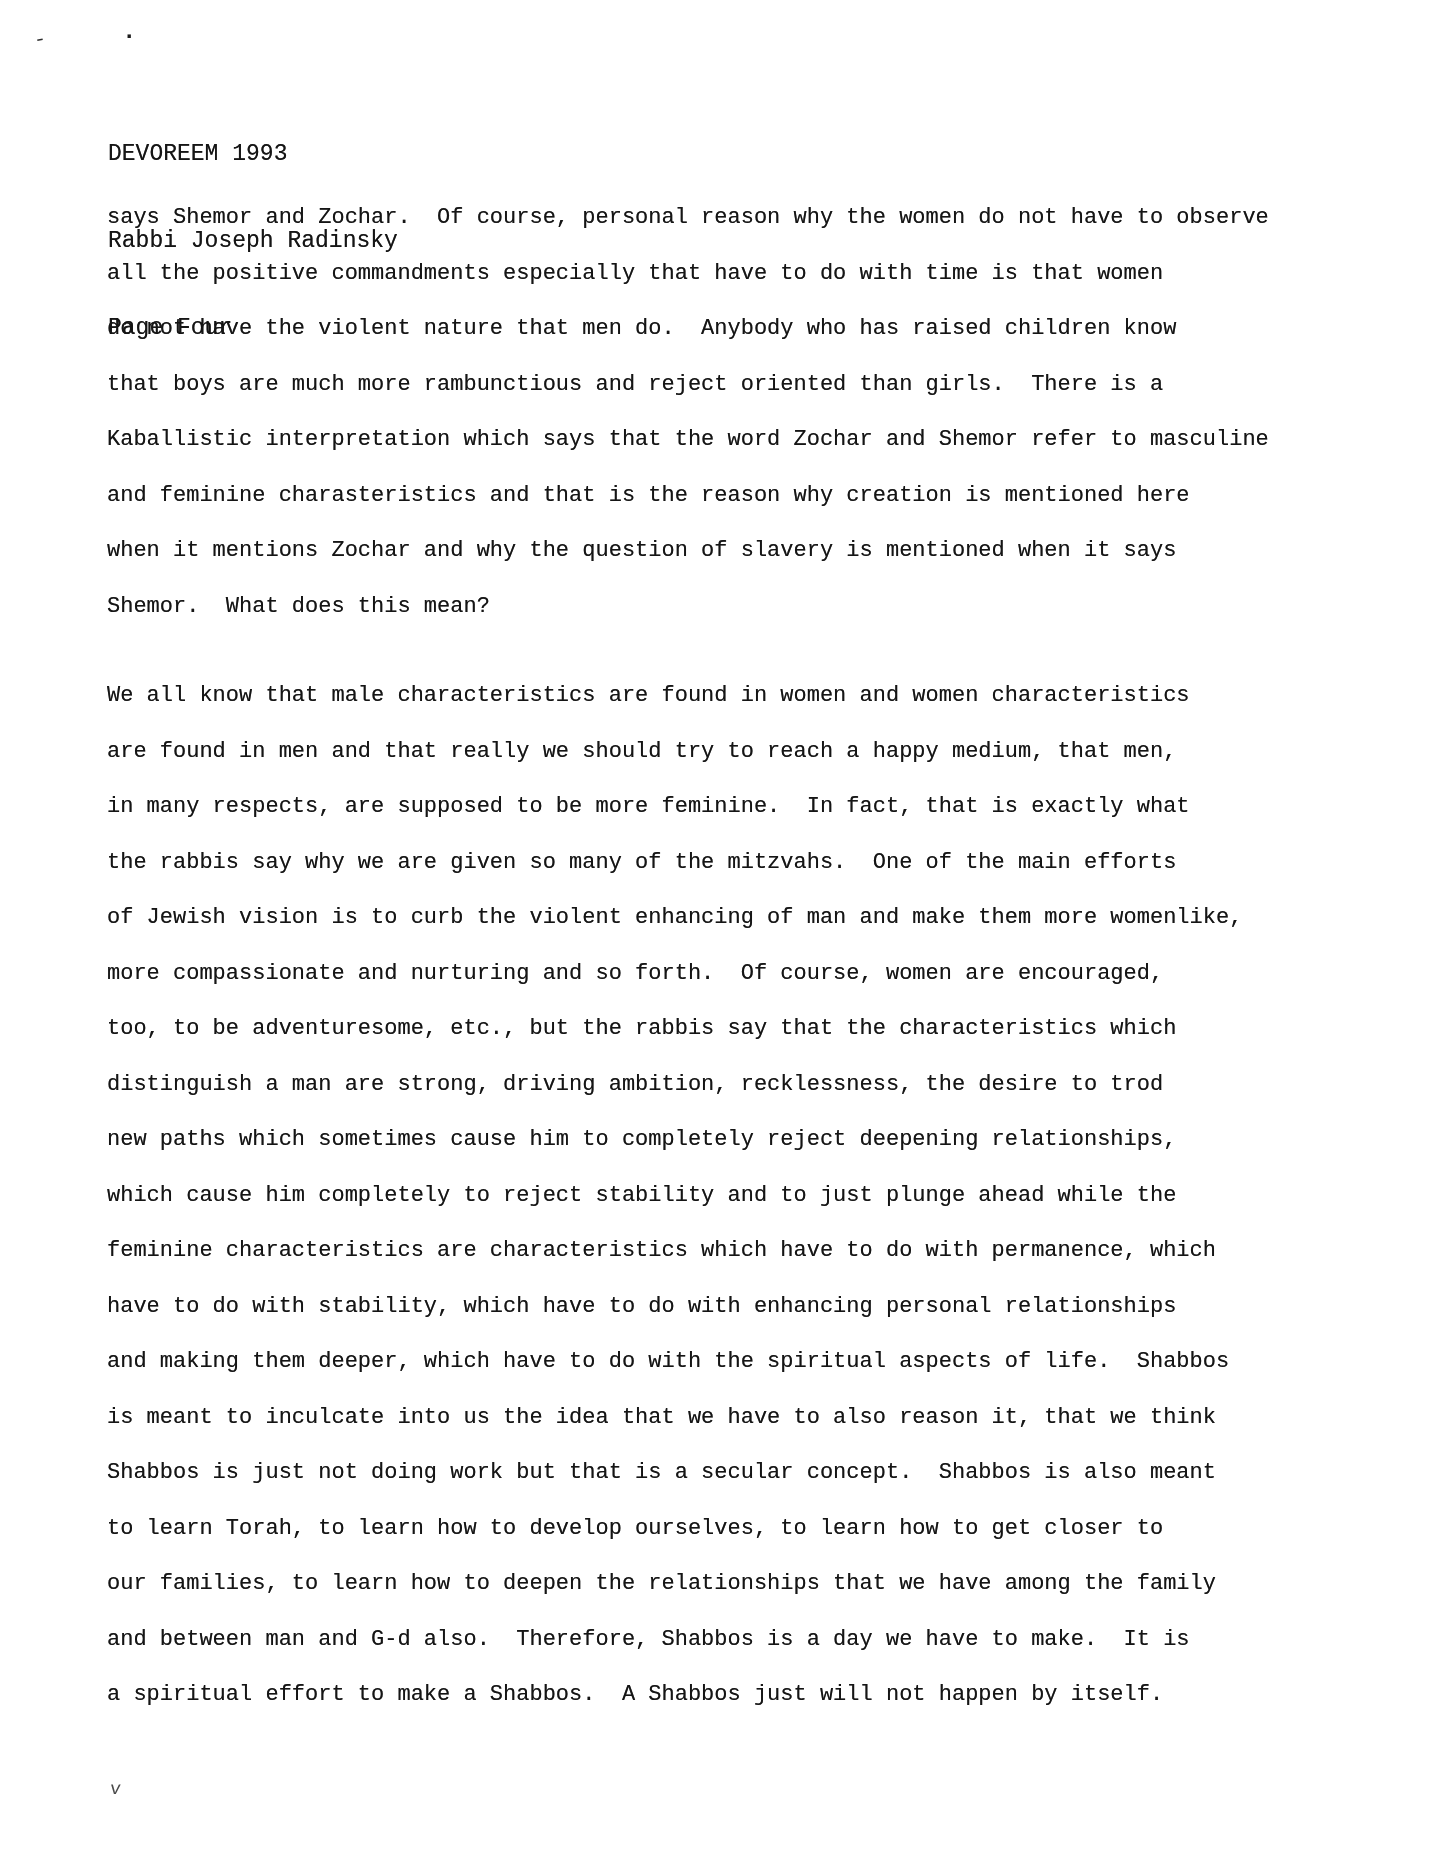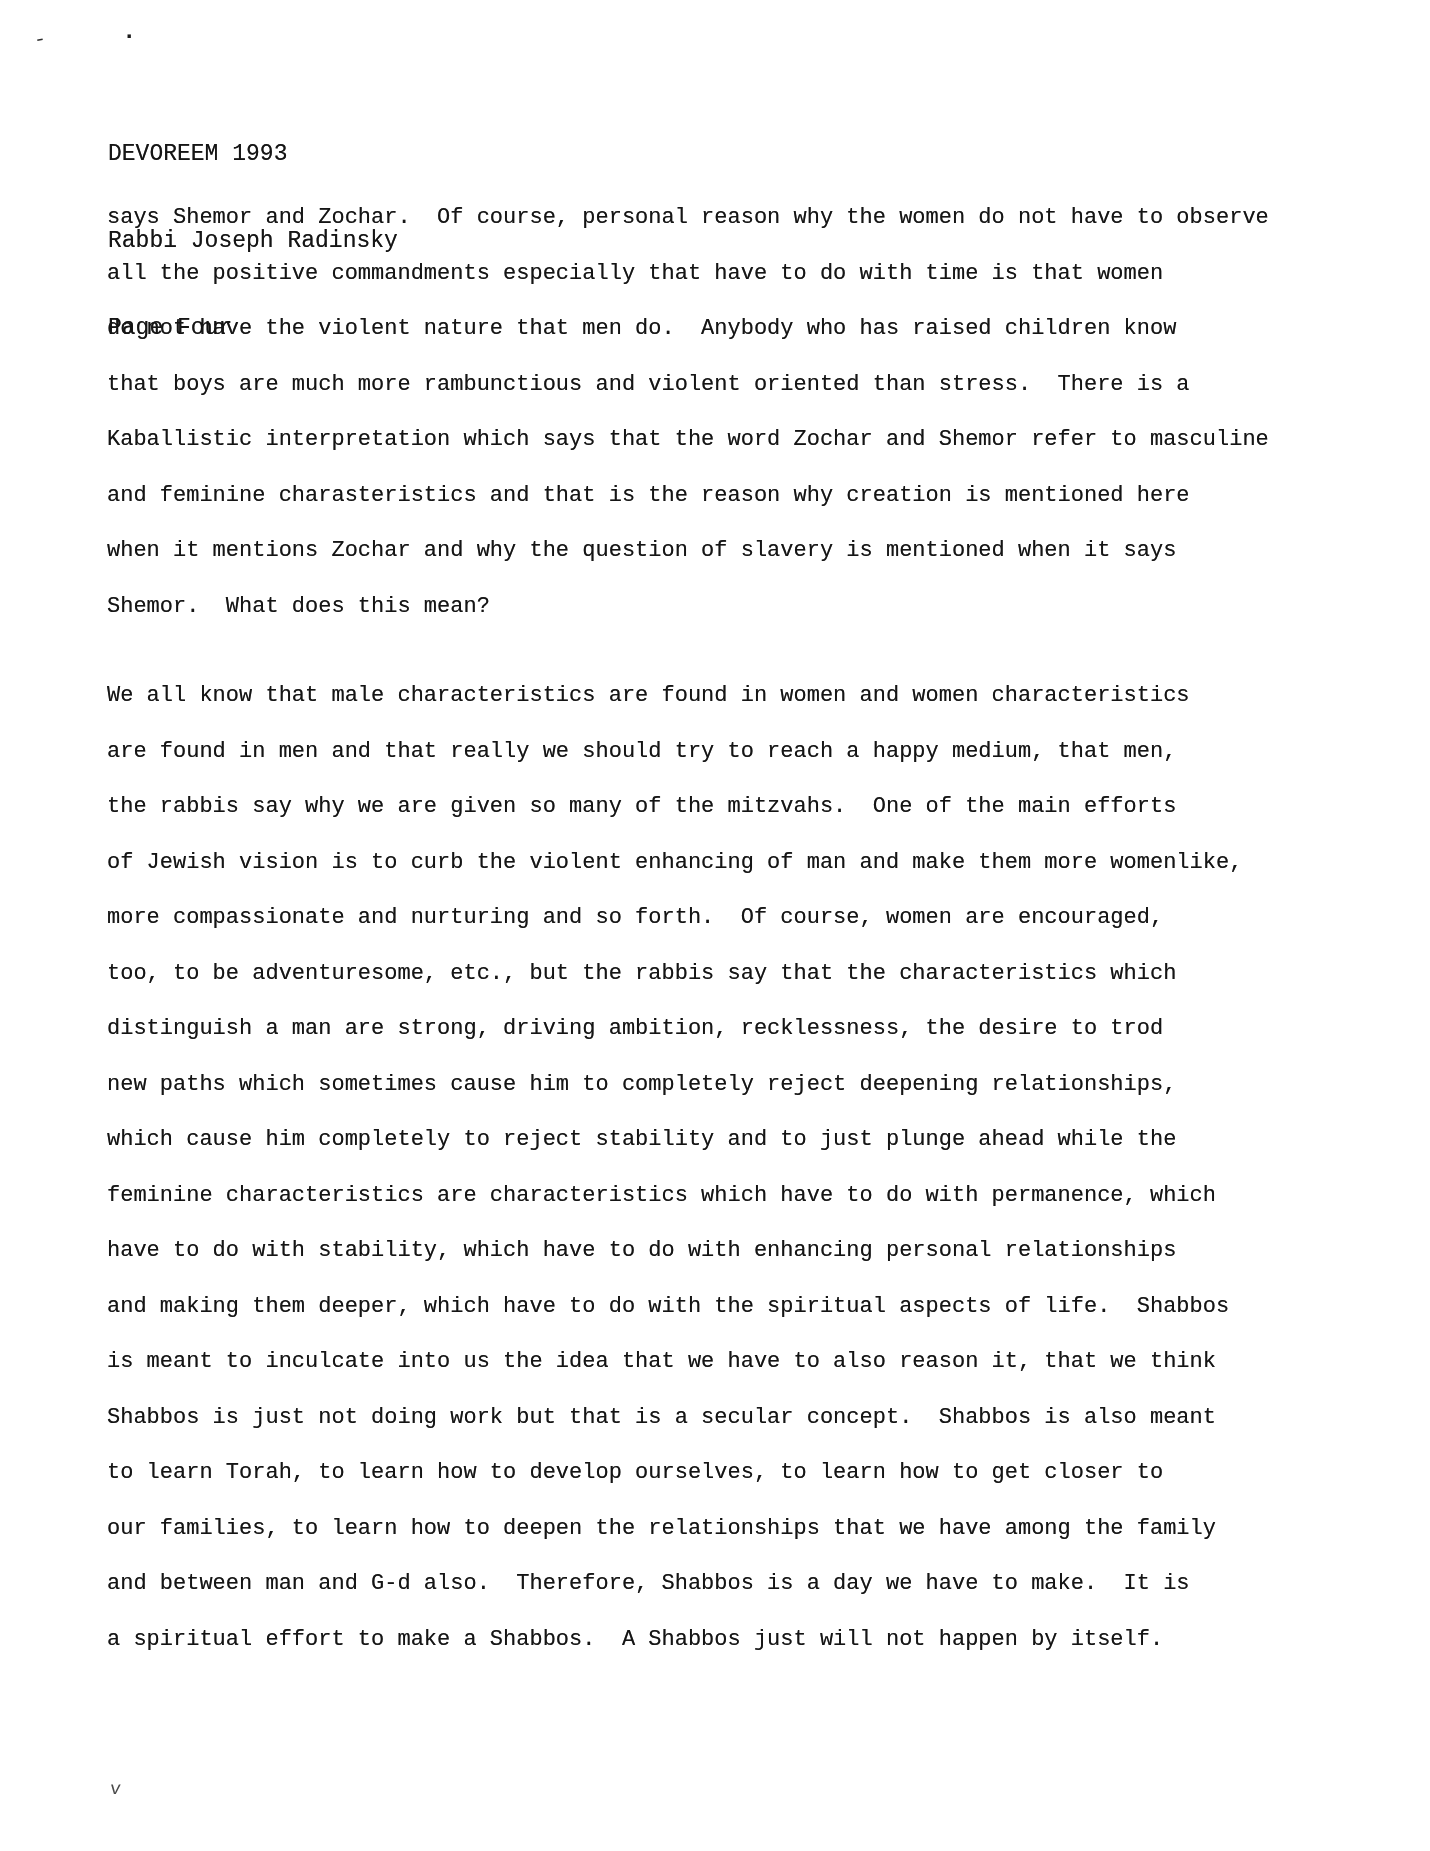--- a/index.html
+++ b/index.html
@@ -79,29 +79,30 @@
     <div>DEVOREEM 1993</div>
     <div>Rabbi Joseph Radinsky</div>
     <div>Page Four</div>
   </header>
 
   <main class="doc-body">
     <div class="paragraph">
         <div class="tline">says Shemor and Zochar.  Of course, personal reason why the women do not have to observe</div>
         <div class="tline">all the positive commandments especially that have to do with time is that women</div>
         <div class="tline">do not have the violent nature that men do.  Anybody who has raised children know</div>
-        <div class="tline">that boys are much more rambunctious and violent oriented than stress.  There is a</div>
+        <div class="tline">that boys are much more rambunctious and reject oriented than girls.  There is a</div>
         <div class="tline">Kaballistic interpretation which says that the word Zochar and Shemor refer to masculine</div>
         <div class="tline">and feminine charasteristics and that is the reason why creation is mentioned here</div>
         <div class="tline">when it mentions Zochar and why the question of slavery is mentioned when it says</div>
         <div class="tline">Shemor.  What does this mean?</div>
       </div>
     <div class="paragraph paragraph-2">
         <div class="tline">We all know that male characteristics are found in women and women characteristics</div>
         <div class="tline">are found in men and that really we should try to reach a happy medium, that men,</div>
+        <div class="tline">in many respects, are supposed to be more feminine.  In fact, that is exactly what</div>
         <div class="tline">the rabbis say why we are given so many of the mitzvahs.  One of the main efforts</div>
         <div class="tline">of Jewish vision is to curb the violent enhancing of man and make them more womenlike,</div>
         <div class="tline">more compassionate and nurturing and so forth.  Of course, women are encouraged,</div>
         <div class="tline">too, to be adventuresome, etc., but the rabbis say that the characteristics which</div>
         <div class="tline">distinguish a man are strong, driving ambition, recklessness, the desire to trod</div>
         <div class="tline">new paths which sometimes cause him to completely reject deepening relationships,</div>
         <div class="tline">which cause him completely to reject stability and to just plunge ahead while the</div>
         <div class="tline">feminine characteristics are characteristics which have to do with permanence, which</div>
         <div class="tline">have to do with stability, which have to do with enhancing personal relationships</div>
         <div class="tline">and making them deeper, which have to do with the spiritual aspects of life.  Shabbos</div>

